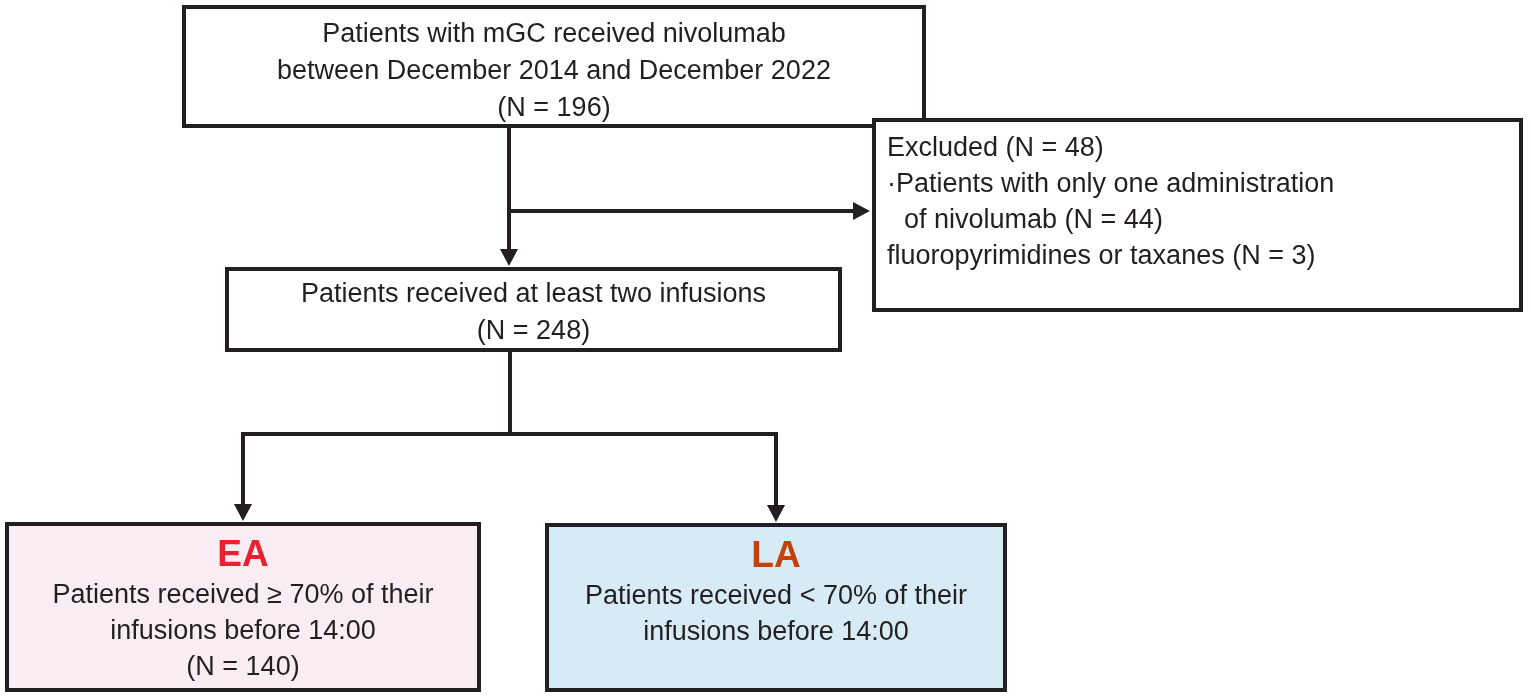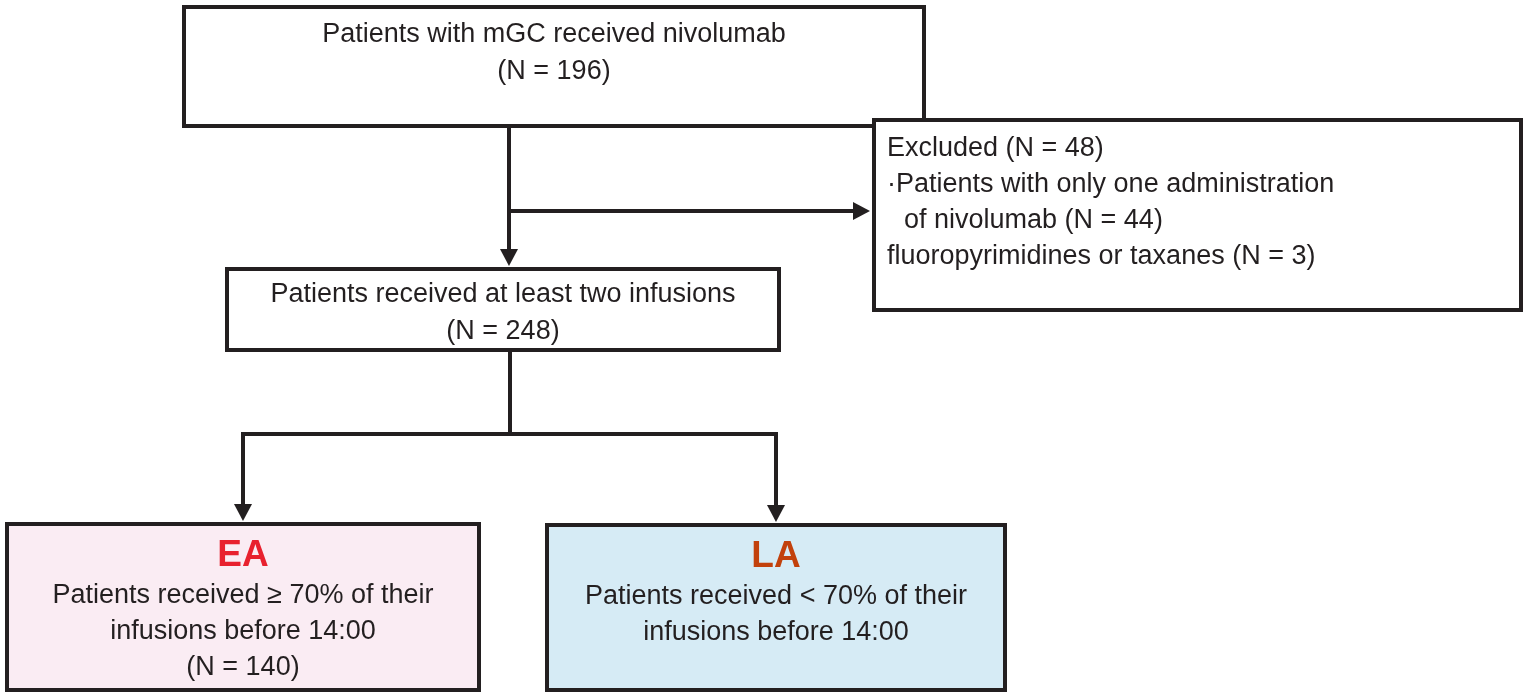--- a/index.html
+++ b/index.html
@@ -49,21 +49,21 @@
   .box-excluded {
     left: 872px; top: 118px;
     width: 651px; height: 194px;
     text-align: left;
     padding: 7px 8px 0 11px;
     line-height: 36px;
   }
   .box-excluded .indent { padding-left: 17px; }
   .box-infusions {
     left: 225px; top: 267px;
-    width: 556px; height: 85px;
+    width: 617px; height: 85px;
     padding-top: 4px;
   }
   .box-ea {
     left: 5px; top: 522px;
     width: 476px; height: 170px;
     background: #faecf3;
     padding-top: 6px;
     line-height: 36px;
   }
   .box-la {
@@ -109,20 +109,21 @@
     </g>
 
     <g>
       <line x1="776" y1="432" x2="776" y2="508" stroke="#231f20" stroke-width="4"></line>
       <polygon points="776,522 767,505 785,505" fill="#231f20"></polygon>
     </g>
   </svg>
 
   <div class="box box-enrollment">
     <div class="bline">Patients with mGC received nivolumab</div>
+    <div class="bline">between December 2014 and December 2022</div>
     <div class="bline">(N = 196)</div>
   </div>
 
   <div class="box box-excluded">
     <div class="bline">Excluded (N = 48)</div>
     <div class="bline">·Patients with only one administration</div>
     <div class="bline indent">of nivolumab (N = 44)</div>
     <div class="bline">fluoropyrimidines or taxanes (N = 3)</div>
   </div>
 

